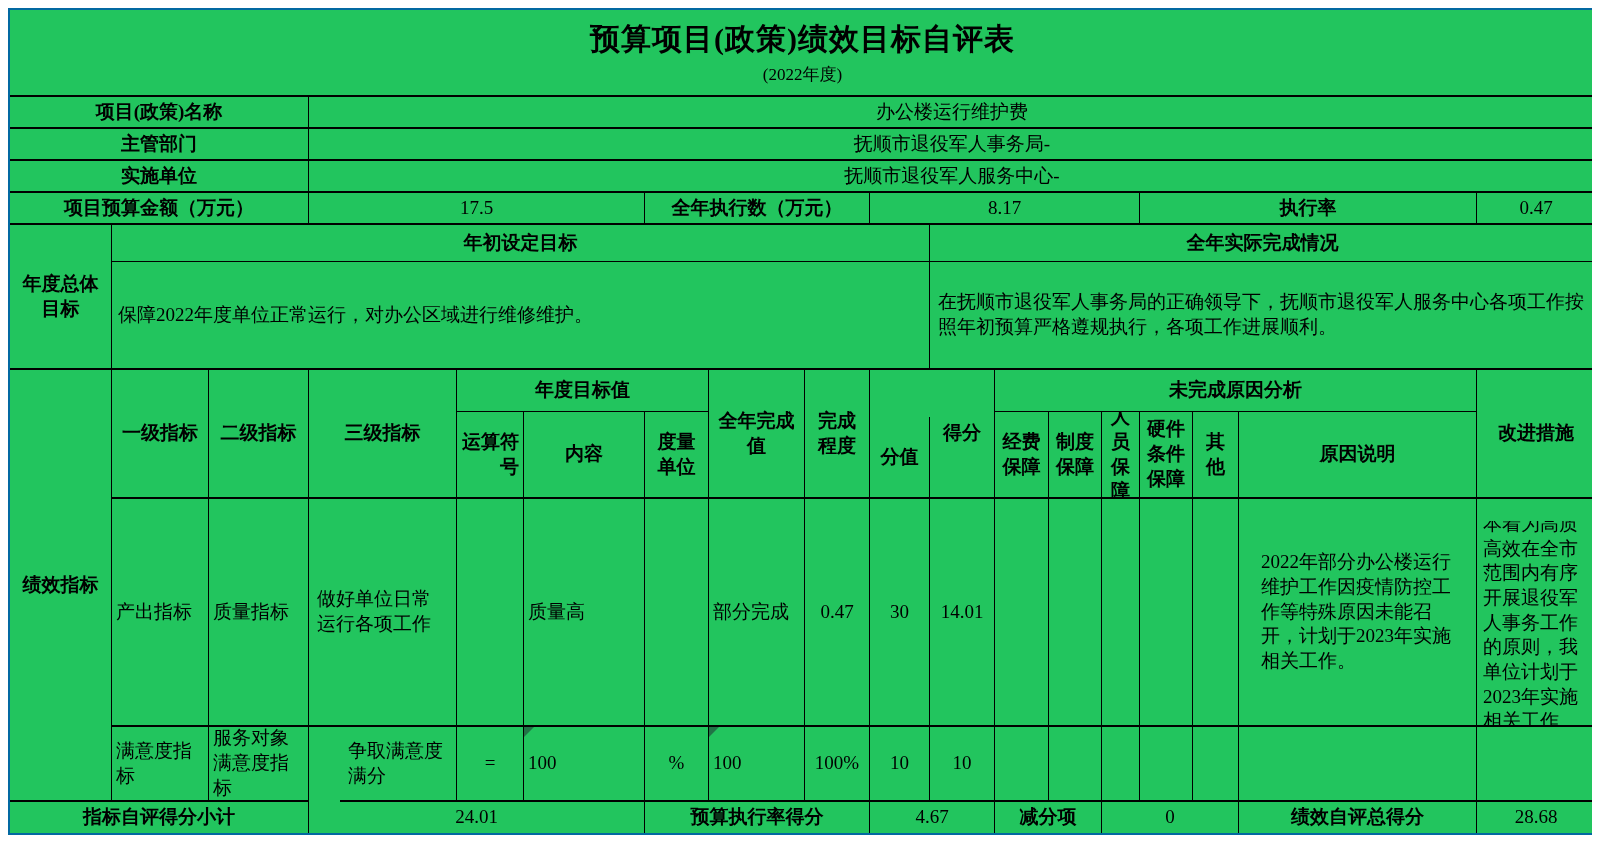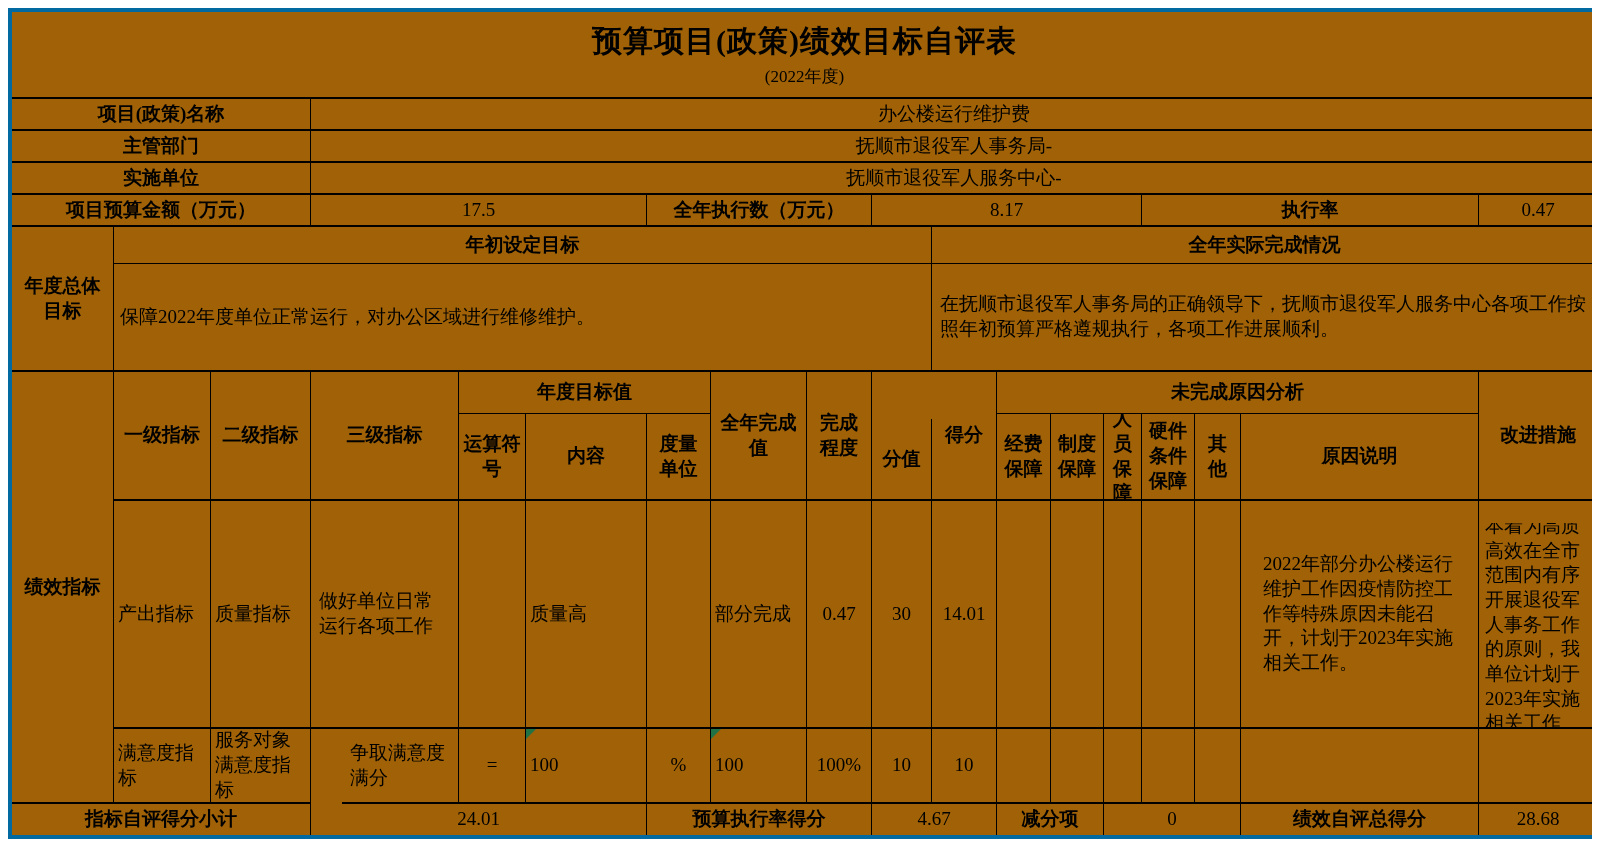--- a/index.html
+++ b/index.html
@@ -2,22 +2,22 @@
 <html><head>
 <meta charset="utf-8">
 <style>
   html,body{margin:0;padding:0;background:#fff;}
   body{margin:8px;font-family:"Liberation Serif","DejaVu Serif",serif;color:#000;}
   .sheet{
     display:grid;
     width:1585px;
     grid-template-columns:102px 97px 100px 148px 67px 121px 64px 96px 65px 60px 65px 54px 53px 38px 53px 46px 238px 118px;
     grid-template-rows:87px 32px 32px 32px 32px 37px 108px 42px 87px 228px 75px 31px;
-    border:4px solid #0369a1;
-    background:#a16207;
+    border:2px solid #0369a1;
+    background:#22c55e;
   }
   .c{
     border-right:1px solid #000;
     border-bottom:1px solid #000;
     display:flex;flex-direction:row;
     align-items:center;justify-content:center;
     text-align:center;
     font-size:19px;line-height:1.3;
     padding:1px 4px;box-sizing:border-box;
     overflow:hidden;position:relative;
@@ -67,21 +67,21 @@
   <div class="c b" style="grid-area:6/2/7/11;">年初设定目标</div>
   <div class="c b er" style="grid-area:6/11/7/19;">全年实际完成情况</div>
   <div class="c left hb" style="grid-area:7/2/8/11;padding-left:6px;">保障2022年度单位正常运行，对办公区域进行维修维护。</div>
   <div class="c left hb er" style="grid-area:7/11/8/19;padding:4px 8px;">在抚顺市退役军人事务局的正确领导下，抚顺市退役军人服务中心各项工作按照年初预算严格遵规执行，各项工作进展顺利。</div>
 
   <div class="c b hb goal-label" style="grid-area:8/1/12/2;">绩效指标</div>
   <div class="c b hb" style="grid-area:8/2/10/3;">一级指标</div>
   <div class="c b hb" style="grid-area:8/3/10/4;">二级指标</div>
   <div class="c b hb" style="grid-area:8/4/10/5;">三级指标</div>
   <div class="c b" style="grid-area:8/5/9/8;">年度目标值</div>
-  <div class="c b hb" style="grid-area:9/5/10/6;">运算符号</div>
+  <div class="c b hb" style="grid-area:9/5/10/6;text-align:right;">运算符号</div>
   <div class="c b hb" style="grid-area:9/6/10/7;">内容</div>
   <div class="c b hb" style="grid-area:8/8/10/9;">全年完成值</div>
   <div class="c b hb" style="grid-area:9/7/10/8;">度量单位</div>
   <div class="c b hb" style="grid-area:8/9/10/10;">完成程度</div>
   <div class="c b hb" style="grid-area:8/10/10/11;margin-top:47px;">分值</div>
   <div class="c b hb" style="grid-area:8/11/10/12;">得分</div>
   <div class="c b" style="grid-area:8/12/9/18;">未完成原因分析</div>
   <div class="c b hb" style="grid-area:9/12/10/13;">经费保障</div>
   <div class="c b hb" style="grid-area:9/13/10/14;">制度保障</div>
   <div class="c b hb" style="grid-area:9/14/10/15;">人员保障</div>

